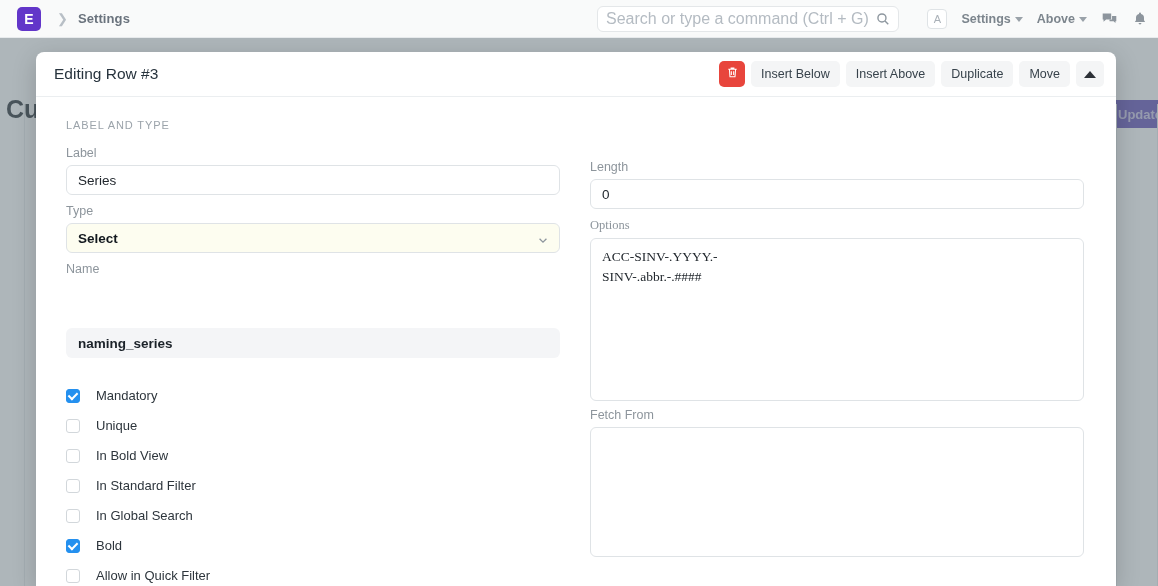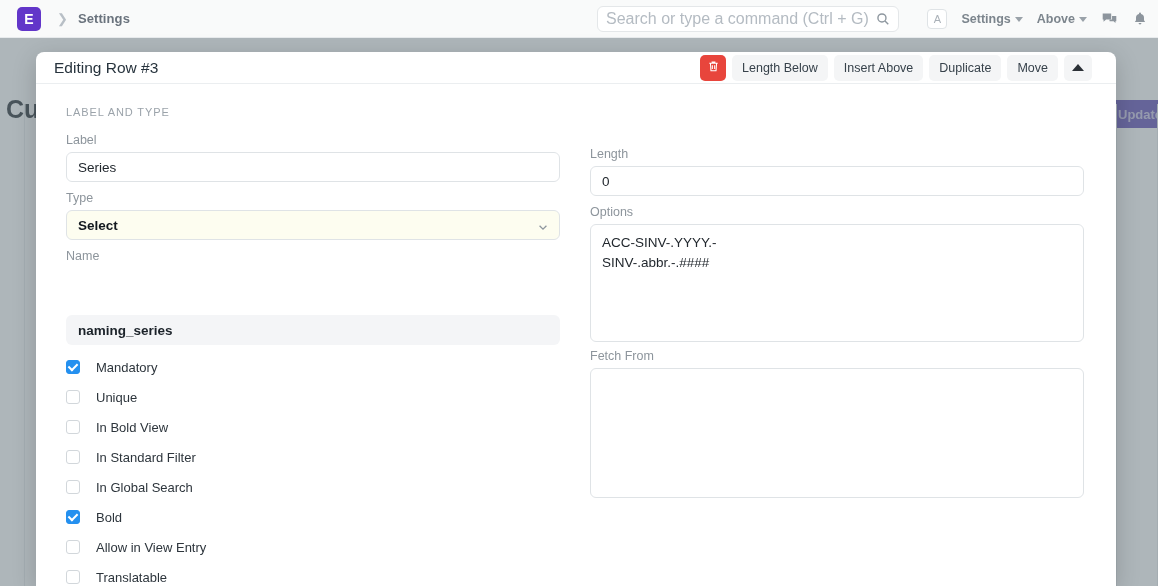--- a/index.html
+++ b/index.html
@@ -81,22 +81,22 @@
 
   
   .dialog {
     position: absolute; left: 36px; top: 52px;
     width: 1080px; height: 534px;
     background: #fff; border-radius: 8px 8px 0 0;
     box-shadow: 0 6px 24px rgba(0,0,0,.18);
     overflow: hidden;
   }
   .dlg-head {
-    height: 32px; border-bottom: 1px solid #ebeef0;
-    display: flex; align-items: center; padding: 0 24px 0 18px; justify-content: space-between;
+    height: 45px; border-bottom: 1px solid #ebeef0;
+    display: flex; align-items: center; padding: 0 12px 0 18px; justify-content: space-between;
   }
   .dlg-title { font-size: 15.5px; color: #27333d; flex: 1; }
   .dlg-actions { display: flex; align-items: center; gap: 6px; }
   .trash-btn {
     width: 26px; height: 26px; border-radius: 5px; border: 0;
     background: #e8453c; display: flex; align-items: center; justify-content: center;
   }
   .act-btn {
     height: 26px; padding: 0 10px; border: 0; border-radius: 5px;
     background: #f4f5f6; color: #37424b;
@@ -136,29 +136,29 @@
   }
   .ctl-readonly {
     background: #f4f5f7; border-color: transparent; font-weight: bold; color: #1b2229; margin-top: 47px;
   }
   .ta {
     width: 100%; border: 1px solid #dfe3e6; border-radius: 6px;
     padding: 8px 11px; font-size: 13.5px; color: #22282e;
     font-family: inherit; resize: none; outline: none; line-height: 20px;
     background: #fff;
   }
-  .ta-options { height: 118px; }
+  .ta-options { height: 163px; }
   .ta-fetch { height: 130px; }
   .help-txt {
     font-size: 12px; color: #9aa2a9; line-height: 16px;
     margin-top: 6px; margin-bottom: 9px;
   }
 
   .chk-list { margin-top: 15px; }
-  .chk-row { display: flex; align-items: flex-start; height: 30px; }
+  .chk-row { display: flex; align-items: flex-end; height: 30px; }
   .cb {
     width: 14px; height: 14px; border-radius: 3px; flex: none;
     border: 1px solid #d2d7db; background: #fff;
     display: flex; align-items: center; justify-content: center;
   }
   .cb.on { background: #2490ef; border-color: #2490ef; }
   .cb.on::after {
     content: ""; width: 4px; height: 7px;
     border: solid #fff; border-width: 0 2px 2px 0;
     transform: rotate(45deg) translate(-1px,-1px);
@@ -227,21 +227,21 @@
   <div class="dlg-head">
     <div class="dlg-title">Editing Row #3</div>
     <div class="dlg-actions">
       <button class="trash-btn">
         <span>
           <svg width="13" height="13" viewBox="0 0 16 16" fill="none" stroke="#fff" stroke-width="1.3">
             <path d="M2.8 4h10.4M6.3 4V2.6h3.4V4M4.2 4l.7 9.2h6.2L11.8 4M6.6 6.4v4.6M9.4 6.4v4.6"></path>
           </svg>
         </span>
       </button>
-      <button class="act-btn">Length Below</button>
+      <button class="act-btn">Insert Below</button>
       <button class="act-btn">Insert Above</button>
       <button class="act-btn">Duplicate</button>
       <button class="act-btn">Move</button>
       <button class="collapse-btn">
         <span class="tri-up"></span>
       </button>
     </div>
   </div>
 
   <div class="dlg-body">
@@ -293,37 +293,37 @@
           <div class="chk-row">
             <span class="cb"></span>
             <span class="chk-label">In Global Search</span>
           </div>
           <div class="chk-row">
             <span class="cb on"></span>
             <span class="chk-label">Bold</span>
           </div>
           <div class="chk-row">
             <span class="cb"></span>
-            <span class="chk-label">Allow in View Entry</span>
+            <span class="chk-label">Allow in Quick Filter</span>
           </div>
           <div class="chk-row">
             <span class="cb"></span>
             <span class="chk-label">Translatable</span>
           </div>
         </div>
       </div>
 
       <div class="col col-right">
 
         <div class="fld">
           <label class="fld-label">Length</label>
           <input class="ctl" type="text" value="0" style="">
         </div>
 
-        <div class="fld" style="margin-top:9px;">
+        <div class="fld" style="margin-top:9px;font-family:Liberation Serif, serif;">
           <label class="fld-label">Options</label>
           <textarea class="ta ta-options" style="">ACC-SINV-.YYYY.-
 SINV-.abbr.-.####</textarea>
         </div>
 
         <div class="fld">
           <label class="fld-label">Fetch From</label>
           <textarea class="ta ta-fetch" style=""></textarea>
         </div>
       </div>

